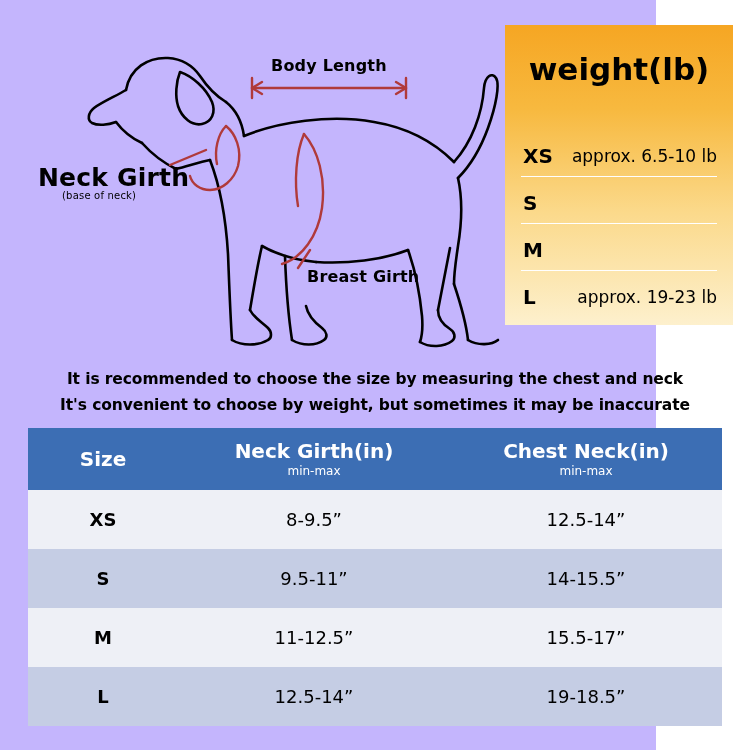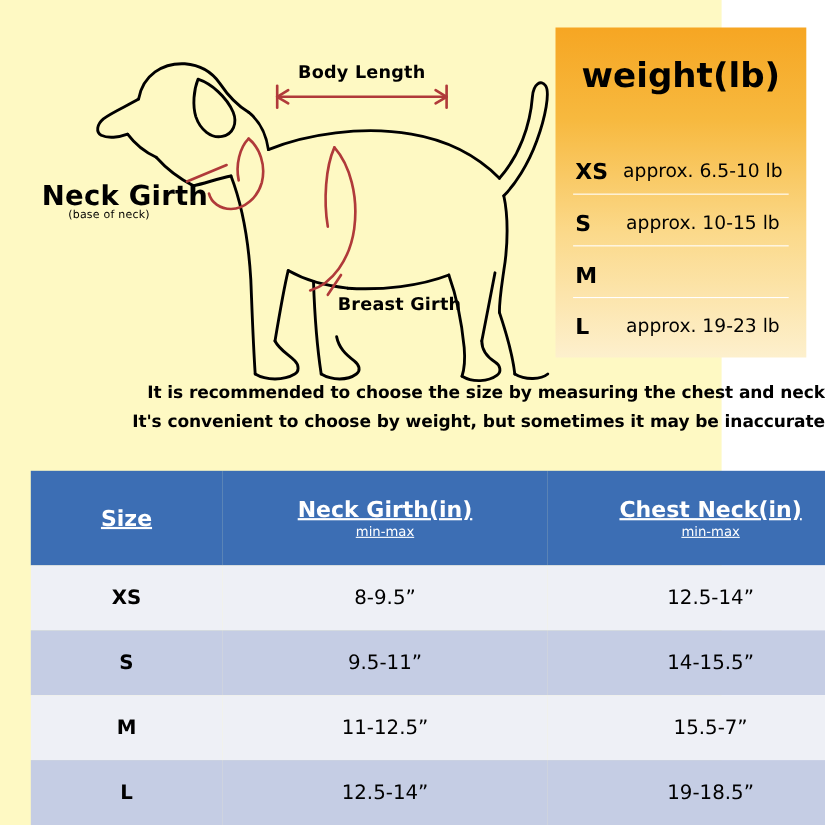--- a/index.html
+++ b/index.html
@@ -10,21 +10,21 @@
     width: 750px;
     height: 750px;
     background: #ffffff;
     font-family: "DejaVu Sans", sans-serif;
     overflow: hidden;
   }
   #page {
     position: relative;
     width: 656px;
     height: 750px;
-    background: #fef9c3;
+    background: #c4b5fd;
   }
 
   
   #diagram {
     position: absolute;
     left: 0;
     top: 0;
     width: 750px;
     height: 360px;
   }
@@ -99,34 +99,34 @@
     font-weight: bold;
     color: #000;
     text-align: left;
     padding-left: 2px;
     box-sizing: border-box;
   }
   .weight-range {
     flex: 1;
     font-size: 17px;
     color: #000;
-    text-align: center;
+    text-align: right;
   }
   #wrow0 { top: 110px; }
   #wrow1 { top: 157px; }
   #wrow2 { top: 204px; }
   #wrow3 { top: 251px; border-bottom: none; }
 
   
   #notes {
     position: absolute;
     left: 0;
-    top: 344px;
+    top: 366px;
     width: 750px;
-    text-align: right;
+    text-align: center;
   }
   .note-line {
     font-size: 15.5px;
     color: #000;
     font-weight: bold;
     letter-spacing: -0.1px;
     line-height: 26px;
     white-space: nowrap;
   }
 
@@ -142,22 +142,21 @@
   #size-table th, #size-table td {
     border: 0;
     text-align: center;
     color: #000;
   }
   #size-table thead th {
     background: #3c6eb4;
     color: #ffffff;
     height: 62px;
     vertical-align: middle;
-    padding: 12px;
-    text-decoration: underline;
+    padding: 0;
   }
   .th-main {
     display: block;
     font-size: 20px;
     font-weight: bold;
     line-height: 24px;
   }
   .th-sub {
     display: block;
     font-size: 12px;
@@ -257,21 +256,20 @@
 
   <div id="weight-box">
     <div id="weight-title">weight(lb)</div>
 
     <div class="weight-row" id="wrow0">
       <div class="weight-size">XS</div>
       <div class="weight-range">approx. 6.5-10 lb</div>
     </div>
     <div class="weight-row" id="wrow1">
       <div class="weight-size">S</div>
-      <div class="weight-range">approx. 10-15 lb</div>
     </div>
     <div class="weight-row" id="wrow2">
       <div class="weight-size">M</div>
     </div>
     <div class="weight-row" id="wrow3">
       <div class="weight-size">L</div>
       <div class="weight-range">approx. 19-23 lb</div>
     </div>
   </div>
 
@@ -304,21 +302,21 @@
         <td>12.5-14”</td>
       </tr>
       <tr class="row-dark">
         <td class="size-cell">S</td>
         <td>9.5-11”</td>
         <td>14-15.5”</td>
       </tr>
       <tr class="row-light">
         <td class="size-cell">M</td>
         <td>11-12.5”</td>
-        <td>15.5-7”</td>
+        <td>15.5-17”</td>
       </tr>
       <tr class="row-dark">
         <td class="size-cell">L</td>
         <td>12.5-14”</td>
         <td>19-18.5”</td>
       </tr>
     </tbody>
   </table>
 
 </div>

